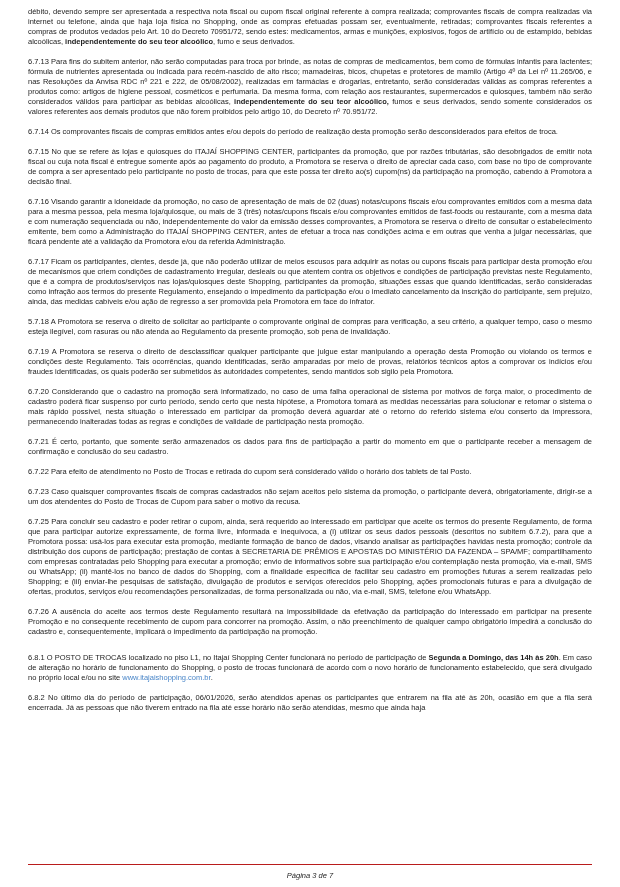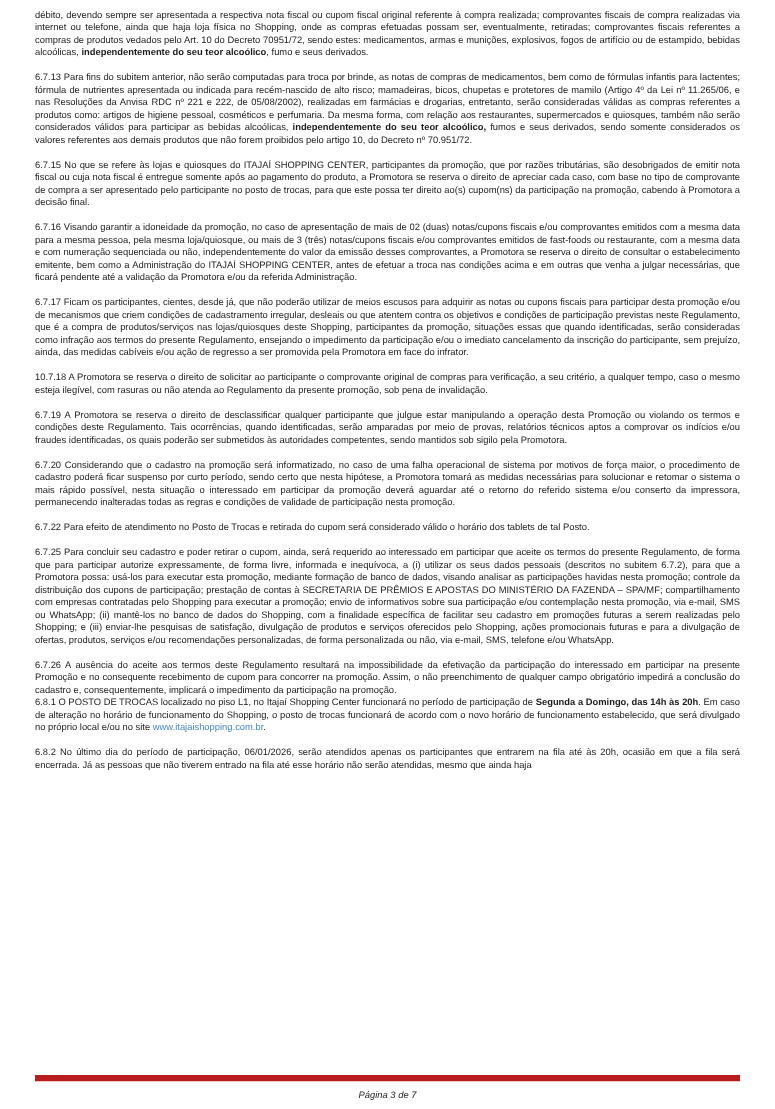--- a/index.html
+++ b/index.html
@@ -12,65 +12,68 @@
     background: #ffffff;
     font-family: "Liberation Sans", sans-serif;
     font-size: 7.5px;
     line-height: 10px;
     color: #1c1c1c;
     text-align: justify;
     overflow: hidden;
   }
   .para { margin: 10px 0 0 0; }
   .para.first { margin-top: 0; }
-  .para.no-gap { margin-top: 0; }
+  .para.no-gap { margin-top: 16px; }
   .b { font-weight: bold; }
   .link {
     color: var(--link-color, #4a86c8);
     text-decoration: none;
     cursor: pointer;
   }
   .footer {
     position: absolute;
     left: 28px;
     right: 28px;
     bottom: 6px;
-    border-top: 5px solid #b91c1c;
+    border-top: 1px solid #b91c1c;
     padding-top: 6px;
     text-align: center;
     font-style: italic;
     font-size: 7.5px;
     color: #1c1c1c;
   }
 </style>
 </head>
 <body>
 
 <div class="page">
 
   <p class="para first"><span>débito, devendo sempre ser apresentada a respectiva nota fiscal ou cupom fiscal original referente à compra realizada; comprovantes fiscais de compra realizadas via internet ou telefone, ainda que haja loja física no Shopping, onde as compras efetuadas possam ser, eventualmente, retiradas; comprovantes fiscais referentes a compras de produtos vedados pelo Art. 10 do Decreto 70951/72, sendo estes: medicamentos, armas e munições, explosivos, fogos de artifício ou de estampido, bebidas alcoólicas, </span><span class="b">independentemente do seu teor alcoólico</span><span>, fumo e seus derivados.</span></p>
 
   <p class="para"><span>6.7.13 Para fins do subitem anterior, não serão computadas para troca por brinde, as notas de compras de medicamentos, bem como de fórmulas infantis para lactentes; fórmula de nutrientes apresentada ou indicada para recém-nascido de alto risco; mamadeiras, bicos, chupetas e protetores de mamilo (Artigo 4º da Lei nº 11.265/06, e nas Resoluções da Anvisa RDC nº 221 e 222, de 05/08/2002), realizadas em farmácias e drogarias, entretanto, serão consideradas válidas as compras referentes a produtos como: artigos de higiene pessoal, cosméticos e perfumaria. Da mesma forma, com relação aos restaurantes, supermercados e quiosques, também não serão considerados válidos para participar as bebidas alcoólicas, </span><span class="b">independentemente do seu teor alcoólico,</span><span> fumos e seus derivados, sendo somente considerados os valores referentes aos demais produtos que não forem proibidos pelo artigo 10, do Decreto nº 70.951/72.</span></p>
 
+  <p class="para">6.7.14 Os comprovantes fiscais de compras emitidos antes e/ou depois do período de realização desta promoção serão desconsiderados para efeitos de troca.</p>
 
   <p class="para">6.7.15 No que se refere às lojas e quiosques do ITAJAÍ SHOPPING CENTER, participantes da promoção, que por razões tributárias, são desobrigados de emitir nota fiscal ou cuja nota fiscal é entregue somente após ao pagamento do produto, a Promotora se reserva o direito de apreciar cada caso, com base no tipo de comprovante de compra a ser apresentado pelo participante no posto de trocas, para que este possa ter direito ao(s) cupom(ns) da participação na promoção, cabendo à Promotora a decisão final.</p>
 
   <p class="para">6.7.16 Visando garantir a idoneidade da promoção, no caso de apresentação de mais de 02 (duas) notas/cupons fiscais e/ou comprovantes emitidos com a mesma data para a mesma pessoa, pela mesma loja/quiosque, ou mais de 3 (três) notas/cupons fiscais e/ou comprovantes emitidos de fast-foods ou restaurante, com a mesma data e com numeração sequenciada ou não, independentemente do valor da emissão desses comprovantes, a Promotora se reserva o direito de consultar o estabelecimento emitente, bem como a Administração do ITAJAÍ SHOPPING CENTER, antes de efetuar a troca nas condições acima e em outras que venha a julgar necessárias, que ficará pendente até a validação da Promotora e/ou da referida Administração.</p>
 
   <p class="para">6.7.17 Ficam os participantes, cientes, desde já, que não poderão utilizar de meios escusos para adquirir as notas ou cupons fiscais para participar desta promoção e/ou de mecanismos que criem condições de cadastramento irregular, desleais ou que atentem contra os objetivos e condições de participação previstas neste Regulamento, que é a compra de produtos/serviços nas lojas/quiosques deste Shopping, participantes da promoção, situações essas que quando identificadas, serão consideradas como infração aos termos do presente Regulamento, ensejando o impedimento da participação e/ou o imediato cancelamento da inscrição do participante, sem prejuízo, ainda, das medidas cabíveis e/ou ação de regresso a ser promovida pela Promotora em face do infrator.</p>
 
-  <p class="para">10.7.18 A Promotora se reserva o direito de solicitar ao participante o comprovante original de compras para verificação, a seu critério, a qualquer tempo, caso o mesmo esteja ilegível, com rasuras ou não atenda ao Regulamento da presente promoção, sob pena de invalidação.</p>
+  <p class="para">5.7.18 A Promotora se reserva o direito de solicitar ao participante o comprovante original de compras para verificação, a seu critério, a qualquer tempo, caso o mesmo esteja ilegível, com rasuras ou não atenda ao Regulamento da presente promoção, sob pena de invalidação.</p>
 
   <p class="para">6.7.19 A Promotora se reserva o direito de desclassificar qualquer participante que julgue estar manipulando a operação desta Promoção ou violando os termos e condições deste Regulamento. Tais ocorrências, quando identificadas, serão amparadas por meio de provas, relatórios técnicos aptos a comprovar os indícios e/ou fraudes identificadas, os quais poderão ser submetidos às autoridades competentes, sendo mantidos sob sigilo pela Promotora.</p>
 
   <p class="para">6.7.20 Considerando que o cadastro na promoção será informatizado, no caso de uma falha operacional de sistema por motivos de força maior, o procedimento de cadastro poderá ficar suspenso por curto período, sendo certo que nesta hipótese, a Promotora tomará as medidas necessárias para solucionar e retomar o sistema o mais rápido possível, nesta situação o interessado em participar da promoção deverá aguardar até o retorno do referido sistema e/ou conserto da impressora, permanecendo inalteradas todas as regras e condições de validade de participação nesta promoção.</p>
 
+  <p class="para">6.7.21 É certo, portanto, que somente serão armazenados os dados para fins de participação a partir do momento em que o participante receber a mensagem de confirmação e conclusão do seu cadastro.</p>
 
   <p class="para">6.7.22 Para efeito de atendimento no Posto de Trocas e retirada do cupom será considerado válido o horário dos tablets de tal Posto.</p>
 
+  <p class="para">6.7.23 Caso quaisquer comprovantes fiscais de compras cadastrados não sejam aceitos pelo sistema da promoção, o participante deverá, obrigatoriamente, dirigir-se a um dos atendentes do Posto de Trocas de Cupom para saber o motivo da recusa.</p>
 
 
   <p class="para">6.7.25 Para concluir seu cadastro e poder retirar o cupom, ainda, será requerido ao interessado em participar que aceite os termos do presente Regulamento, de forma que para participar autorize expressamente, de forma livre, informada e inequívoca, a (i) utilizar os seus dados pessoais (descritos no subitem 6.7.2), para que a Promotora possa: usá-los para executar esta promoção, mediante formação de banco de dados, visando analisar as participações havidas nesta promoção; controle da distribuição dos cupons de participação; prestação de contas à SECRETARIA DE PRÊMIOS E APOSTAS DO MINISTÉRIO DA FAZENDA – SPA/MF; compartilhamento com empresas contratadas pelo Shopping para executar a promoção; envio de informativos sobre sua participação e/ou contemplação nesta promoção, via e-mail, SMS ou WhatsApp; (ii) mantê-los no banco de dados do Shopping, com a finalidade específica de facilitar seu cadastro em promoções futuras a serem realizadas pelo Shopping; e (iii) enviar-lhe pesquisas de satisfação, divulgação de produtos e serviços oferecidos pelo Shopping, ações promocionais futuras e para a divulgação de ofertas, produtos, serviços e/ou recomendações personalizadas, de forma personalizada ou não, via e-mail, SMS, telefone e/ou WhatsApp.</p>
 
   <p class="para">6.7.26 A ausência do aceite aos termos deste Regulamento resultará na impossibilidade da efetivação da participação do interessado em participar na presente Promoção e no consequente recebimento de cupom para concorrer na promoção. Assim, o não preenchimento de qualquer campo obrigatório impedirá a conclusão do cadastro e, consequentemente, implicará o impedimento da participação na promoção.</p>
 
 
   <p class="para no-gap"><span>6.8.1 O POSTO DE TROCAS localizado no piso L1, no Itajaí Shopping Center funcionará no período de participação de </span><span class="b">Segunda a Domingo, das 14h às 20h</span><span>. Em caso de alteração no horário de funcionamento do Shopping, o posto de trocas funcionará de acordo com o novo horário de funcionamento estabelecido, que será divulgado no próprio local e/ou no site </span><span class="link">www.itajaishopping.com.br</span><span>.</span></p>
 
   <p class="para">6.8.2 No último dia do período de participação, 06/01/2026, serão atendidos apenas os participantes que entrarem na fila até às 20h, ocasião em que a fila será encerrada. Já as pessoas que não tiverem entrado na fila até esse horário não serão atendidas, mesmo que ainda haja</p>

